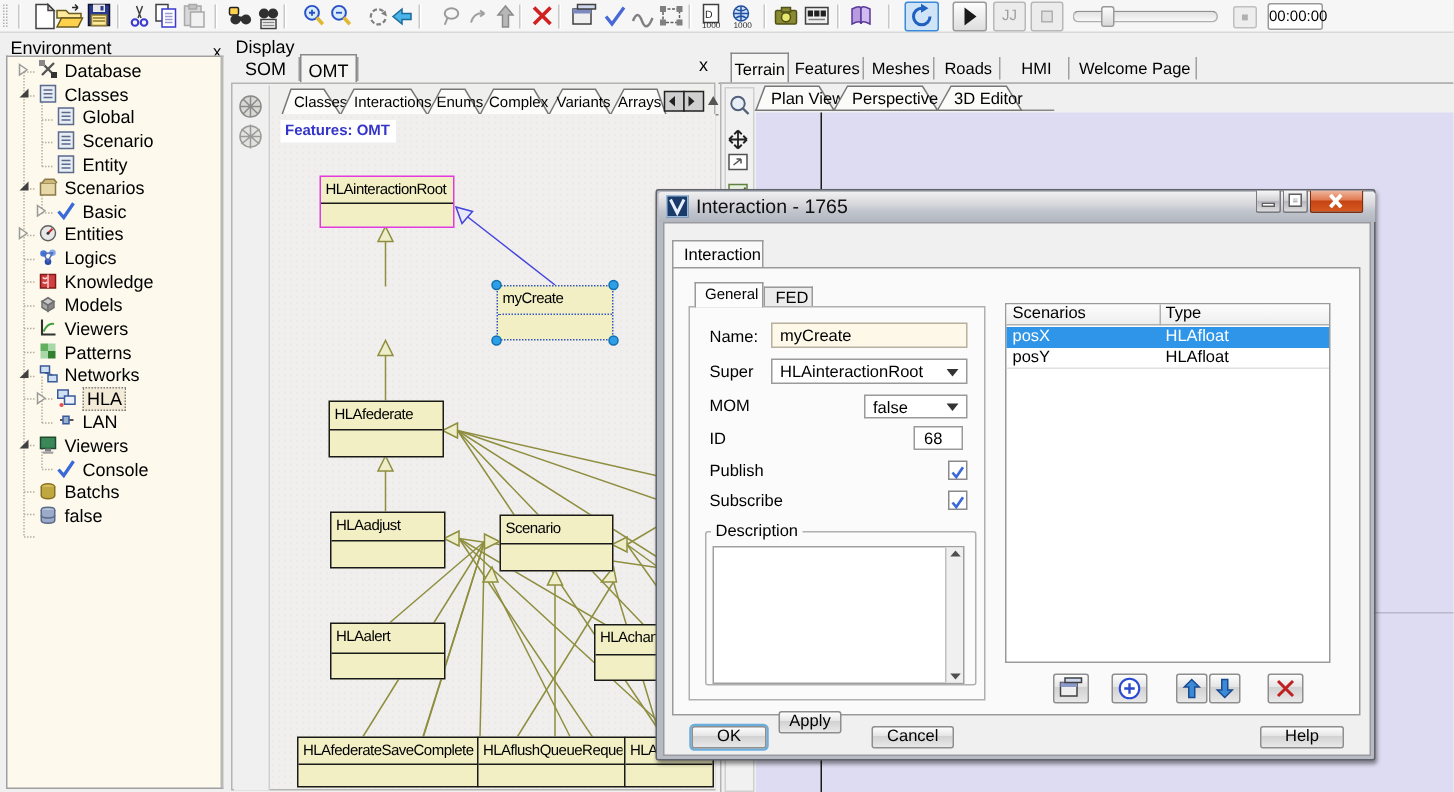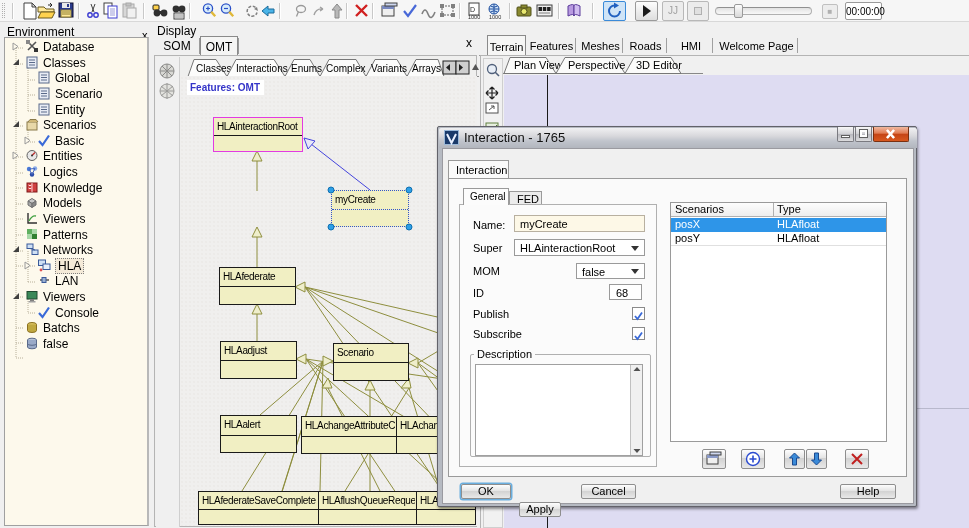--- a/index.html
+++ b/index.html
@@ -534,24 +534,20 @@
           <div class="ud" style="top:18px"></div>
         </div>
       <div class="ubox" style="left:153px;top:267px;width:76px;height:38px">
           <div class="ut">Scenario</div>
           <div class="ud" style="top:18px"></div>
         </div>
       <div class="ubox" style="left:40px;top:339px;width:77px;height:38px">
           <div class="ut">HLAalert</div>
           <div class="ud" style="top:19px"></div>
         </div>
-      <div class="ubox" style="left:121px;top:340px;width:96px;height:38px">
-          <div class="ut">HLAchangeAttributeC</div>
-          <div class="ud" style="top:19px"></div>
-        </div>
       <div class="ubox" style="left:216px;top:340px;width:80px;height:38px">
           <div class="ut">HLAchan</div>
           <div class="ud" style="top:19px"></div>
         </div>
       <div class="ubox" style="left:18px;top:415px;width:121px;height:34px">
           <div class="ut">HLAfederateSaveComplete</div>
           <div class="ud" style="top:17px"></div>
         </div>
       <div class="ubox" style="left:138px;top:415px;width:99px;height:34px">
           <div class="ut">HLAflushQueueReques</div>
@@ -705,18 +701,18 @@
               <path d="M9.5 3 l5 5 h-3 v7 h-4 v-7 h-3 z" fill="#3a8ad8" stroke="#1a4a90"></path>
             </svg></div>
       <div class="btn7" style="left:357px;top:270px;width:21px;height:20px"><svg width="19" height="18">
               <path d="M9.5 15 l5 -5 h-3 v-7 h-4 v7 h-3 z" fill="#3a8ad8" stroke="#1a4a90"></path>
             </svg></div>
       <div class="btn7" style="left:396px;top:270px;width:24px;height:20px"><svg width="22" height="18">
               <path d="M6 4 L16 14 M16 4 L6 14" stroke="#c02020" stroke-width="2"></path>
             </svg></div>
     </div>
     <div class="btn7" style="left:18px;top:335px;width:50px;box-shadow:0 0 0 1.5px #6aaede;line-height:13px">OK</div>
-    <div class="btn7" style="left:76px;top:353px;width:42px;line-height:13px">Apply</div>
+    <div class="btn7" style="left:76px;top:325px;width:42px;line-height:13px">Apply</div>
     <div class="btn7" style="left:138px;top:335px;width:55px;line-height:13px">Cancel</div>
     <div class="btn7" style="left:397px;top:335px;width:56px;line-height:13px">Help</div>
   </div>
  </div>
 </div>
 
 </body></html>

